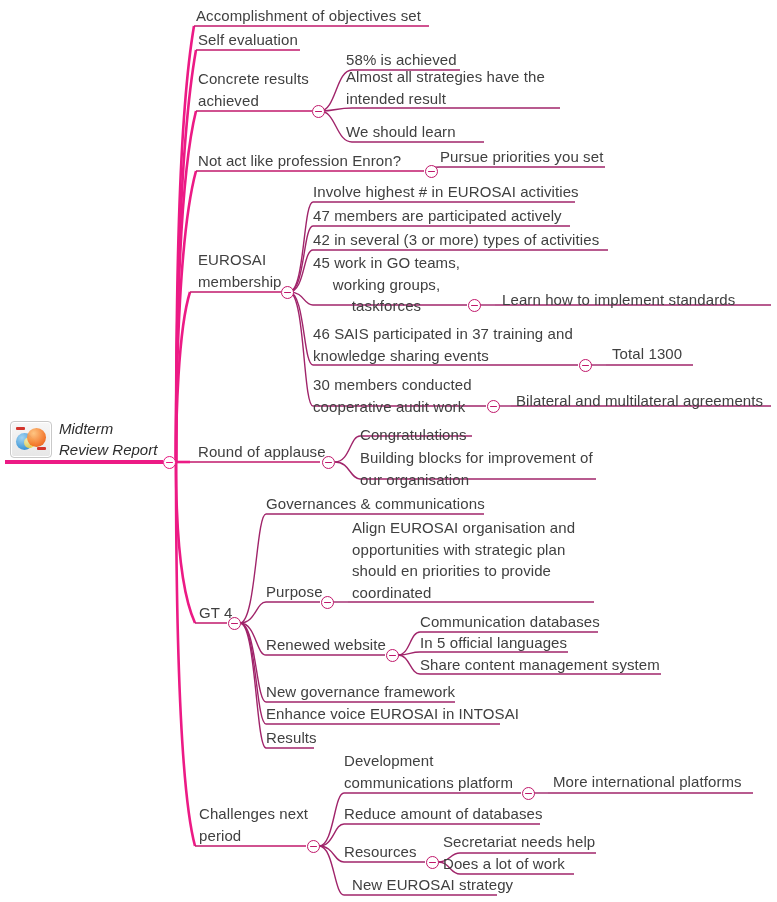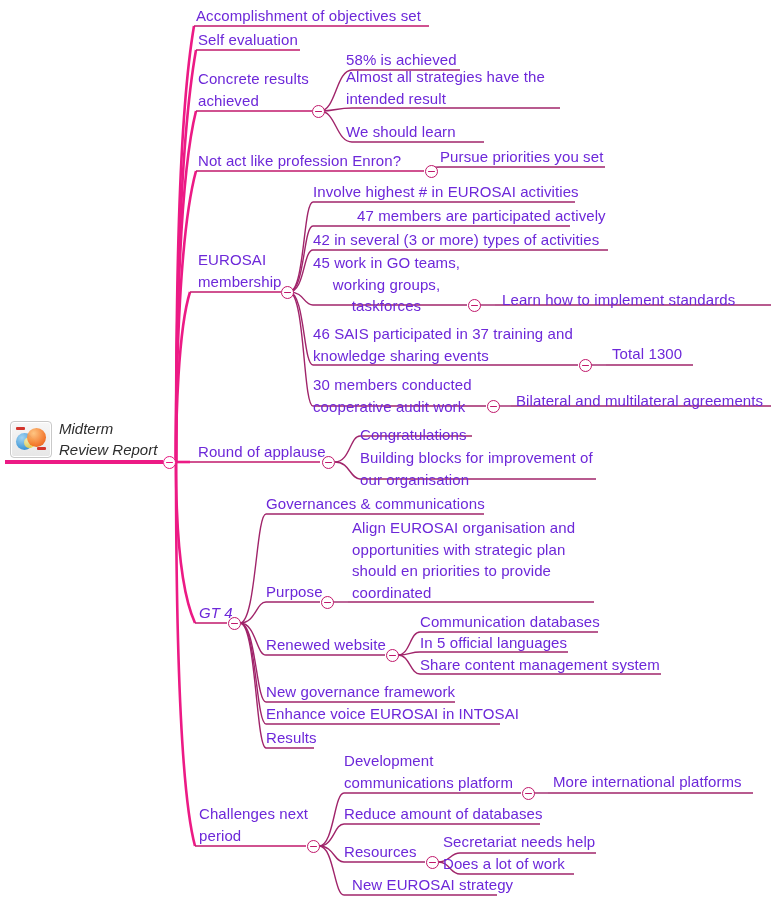--- a/index.html
+++ b/index.html
@@ -10,21 +10,21 @@
     color:#2b2b2b;
   }
   #map{position:absolute;left:0;top:0;width:777px;height:902px;}
   svg.wires{position:absolute;left:0;top:0;width:777px;height:902px;pointer-events:none;}
 
   
   .node{
     position:absolute;
     font-size:15px;
     line-height:21.5px;
-    color:#6d28d9;
+    color:#404040;
     white-space:pre;
     letter-spacing:.1px;
   }
   .node.l1{font-size:15px;}
   .node.l2{font-size:15px;}
   .node.l3{font-size:15px;}
 
   
   .root{
     position:absolute;
@@ -216,36 +216,36 @@
   <div class="node l1" style="left:198px;top:150px;">Not act like profession Enron?</div>
   <div class="toggle" style="left:425px;top:165px;"></div>
 
   <div class="node l1" style="left:198px;top:249px;"><span>EUROSAI</span>
 <span>membership</span></div>
   <div class="toggle" style="left:281px;top:286px;"></div>
 
   <div class="node l1" style="left:198px;top:441px;">Round of applause</div>
   <div class="toggle" style="left:322px;top:456px;"></div>
 
-  <div class="node l1" style="left:199px;top:602px;font-style:italic;">GT 4</div>
+  <div class="node l1" style="left:199px;top:602px;">GT 4</div>
   <div class="toggle" style="left:228px;top:617px;"></div>
 
   <div class="node l1" style="left:199px;top:803px;"><span>Challenges next</span>
 <span>period</span></div>
   <div class="toggle" style="left:307px;top:840px;"></div>
 
   <div class="node l2" style="left:346px;top:49px;">58% is achieved</div>
   <div class="node l2" style="left:346px;top:66px;"><span>Almost all strategies have the</span>
 <span>intended result</span></div>
   <div class="node l2" style="left:346px;top:121px;">We should learn</div>
 
   <div class="node l2" style="left:440px;top:146px;">Pursue priorities you set</div>
 
   <div class="node l2" style="left:313px;top:181px;">Involve highest # in EUROSAI activities</div>
-  <div class="node l2" style="left:313px;top:205px;margin-left:44px;">47 members are participated actively</div>
+  <div class="node l2" style="left:313px;top:205px;">47 members are participated actively</div>
   <div class="node l2" style="left:313px;top:229px;">42 in several (3 or more) types of activities</div>
 
   <div class="node l2" style="left:313px;top:252px;text-align:center;"><span>45 work in GO teams,</span>
 <span>working groups,</span>
 <span>taskforces</span></div>
   <div class="toggle" style="left:468px;top:299px;"></div>
   <div class="node l3" style="left:502px;top:289px;">Learn how to implement standards</div>
 
   <div class="node l2" style="left:313px;top:323px;"><span>46 SAIS participated in 37 training and</span>
 <span>knowledge sharing events</span></div>

